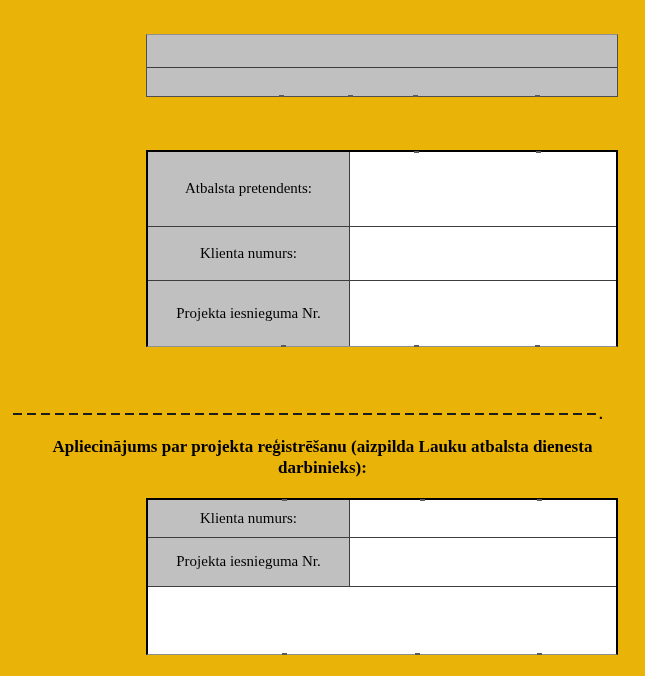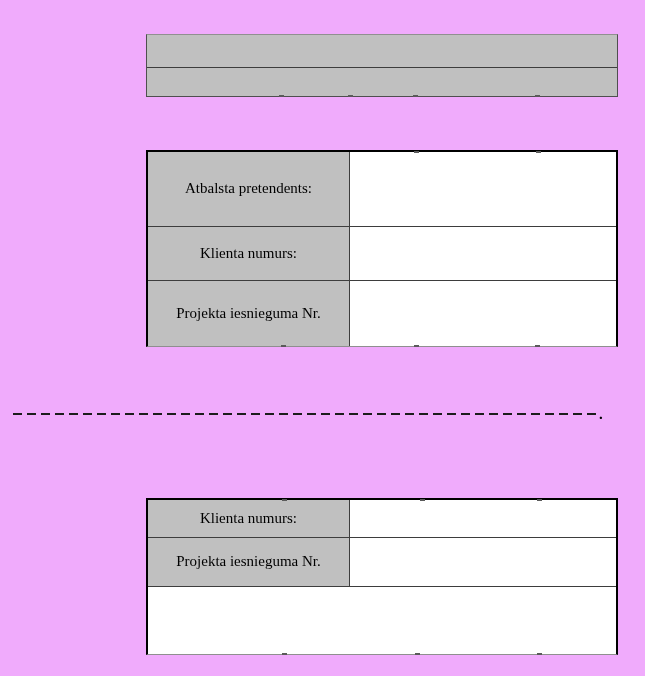--- a/index.html
+++ b/index.html
@@ -4,21 +4,21 @@
 <style>
   * { margin:0; padding:0; box-sizing:border-box; }
   html,body { background:#ffffff; }
   body {
     font-family:"Liberation Serif","DejaVu Serif",serif;
     color:#000;
   }
   .page {
     position:relative;
     width:645px; height:676px;
-    background:#f0abfc;
+    background:#eab308;
     overflow:hidden;
   }
 
   
   .tbl {
     position:absolute;
     left:146px;
     width:472px;
   }
 
@@ -124,20 +124,23 @@
     <div class="tick top" style="left:266px"></div>
     <div class="tick top" style="left:388px"></div>
     <div class="tick bottom" style="left:133px"></div>
     <div class="tick bottom" style="left:266px"></div>
     <div class="tick bottom" style="left:387px"></div>
   </div>
 
   <div class="separator"></div>
   <div class="separator-dot">.</div>
 
+  <div class="section-heading">
+    <span>Apliecinājums par projekta reģistrēšanu (aizpilda Lauku atbalsta dienesta darbinieks):</span>
+  </div>
 
   <div class="tbl form-table registration-table">
     <div class="cell label">Klienta numurs:</div>
     <div class="cell value"></div>
     <div class="cell label">Projekta iesnieguma Nr.</div>
     <div class="cell value"></div>
     <div class="cell value last"></div>
     <div class="tick top" style="left:134px"></div>
     <div class="tick top" style="left:272px"></div>
     <div class="tick top" style="left:389px"></div>

